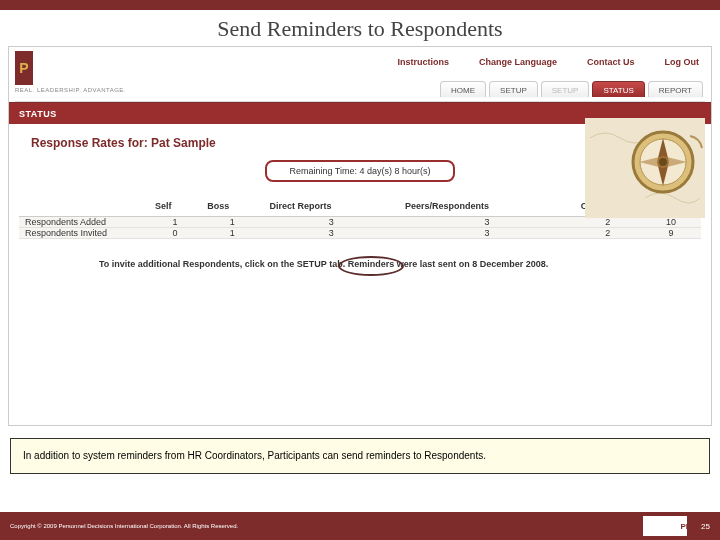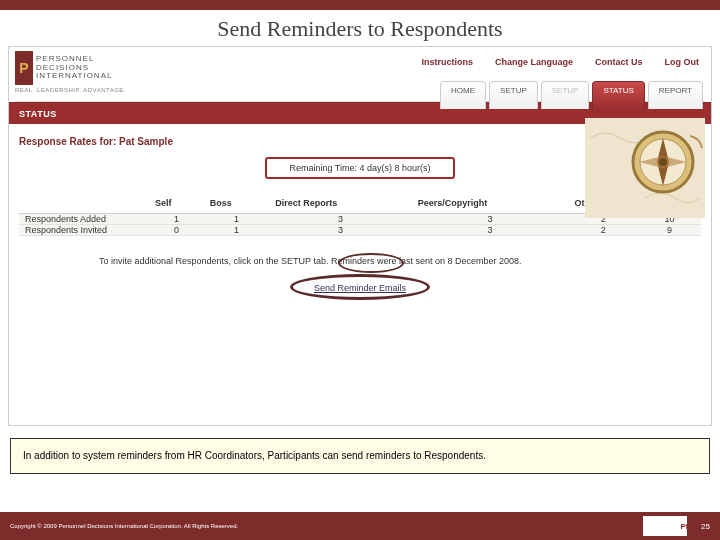--- a/index.html
+++ b/index.html
@@ -6,68 +6,63 @@
   body { width: 720px; height: 540px; font-family: Verdana, Arial, sans-serif; background: #fff; position: relative; overflow: hidden; }
   .slide-band { height: 10px; background: #7e2b2b; }
   .slide-title { text-align: center; font-family: Georgia, serif; font-size: 22px; color: #444; margin: 6px 0 4px; }
   .app-frame { border: 1px solid #ccc; margin: 0 8px; height: 380px; position: relative; overflow: hidden; background: #fff; }
   .header-row { display: flex; align-items: flex-start; padding: 4px 6px 0 6px; height: 54px; }
   .logo-block { display: flex; flex-direction: column; }
   .logo-main { display: flex; align-items: center; }
   .logo-mark { width: 18px; height: 34px; background: #7e2b2b; margin-right: 3px; display: flex; align-items: center; justify-content: center; color: #d9b14a; font-size: 14px; font-weight: bold; }
   .logo-text { font-size: 8px; letter-spacing: 1px; color: #555; line-height: 1.05; }
   .logo-tag { font-size: 6px; color: #888; letter-spacing: 0.5px; margin-top: 2px; }
-  .top-links { margin-left: auto; display: flex; gap: 22px; font-size: 9px; color: #7e2b2b; font-weight: bold; padding-top: 6px; padding-right: 6px; }
+  .top-links { margin-left: auto; display: flex; gap: 30px; font-size: 9px; color: #7e2b2b; font-weight: bold; padding-top: 6px; padding-right: 6px; }
   .top-links span { cursor: pointer; }
   .tab-row { position: absolute; right: 8px; top: 34px; display: flex; gap: 3px; }
-  .tab { font-size: 8px; padding: 4px 10px 14px; border: 1px solid #ccc; border-bottom: none; background: linear-gradient(#fff, #efefef); border-radius: 4px 4px 0 0; color: #555; cursor: pointer; }
+  .tab { font-size: 8px; padding: 4px 10px 2px; border: 1px solid #ccc; border-bottom: none; background: linear-gradient(#fff, #efefef); border-radius: 4px 4px 0 0; color: #555; cursor: pointer; }
   .tab.active { background: linear-gradient(#c94a4a, #9a2e2e); color: #fff; border-color: #7e2b2b; }
   .tab.disabled { color: #bbb; }
   .red-bar { background: #9a2e2e; height: 22px; display: flex; align-items: center; padding-left: 10px; margin-top: 0; border-top: 1px solid #7e2b2b; }
   .red-bar span { color: #fff; font-size: 9px; font-weight: bold; letter-spacing: 0.5px; }
   .content { position: relative; padding: 8px 10px 0; font-size: 10px; color: #333; }
-  .resp-title { color: #7e2b2b; font-weight: bold; font-size: 10px; margin: 4px 0 10px; }
+  .resp-title { color: #7e2b2b; font-weight: bold; font-size: 12px; margin: 4px 12px 10px; }
   .compass { position: absolute; right: 6px; top: -6px; width: 120px; height: 100px; }
   .compass svg { width: 100%; height: 100%; }
-  .remaining-box { border: 2px solid #9a2e2e; padding: 4px 0; font-size: 9px; color: #333; width: 190px; margin: 0 auto 14px; text-align: center; border-radius: 3px; }
+  .remaining-box { border: 2px solid #9a2e2e; padding: 4px 0; font-size: 9px; color: #333; width: 190px; margin: 0 auto 14px; text-align: center; border-radius: 8px; }
   .rates-table { width: 100%; border-collapse: collapse; font-size: 9px; color: #333; }
   .rates-table th { font-weight: bold; padding: 5px 6px; border-bottom: 1px solid #ccc; text-align: left; }
   .rates-table th:first-child { text-align: left; width: 130px; }
   .rates-table td { padding: 0 6px; border-bottom: 1px solid #e2e2e2; text-align: center; background: #f7f5f1; }
   .rates-table td:first-child { text-align: left; background: #f7f5f1; }
   .invite-note { font-size: 9px; color: #333; margin: 20px 10px 4px; }
   .send-link-wrap { text-align: center; margin-top: 2px; position: relative; }
   .send-link { font-size: 9px; color: #335; text-decoration: underline; cursor: pointer; }
   .oval { position: absolute; left: 50%; transform: translateX(-50%); top: -8px; width: 140px; height: 26px; border: 3px solid #5b2a2a; border-radius: 50%; pointer-events: none; }
   .invite-oval2 { position: absolute; width: 66px; height: 20px; border: 2px solid #5b2a2a; border-radius: 50%; pointer-events: none; left: 249px; top: -3px; }
-  .invite-note-wrap { position: relative; margin: 18px 0 16px 70px; }
+  .invite-note-wrap { position: relative; margin: 18px 0 16px 70px; font-weight: bold; }
   .callout { margin: 12px 10px 0; border: 1px solid #333; background: #fffde6; padding: 10px 12px; font-family: Verdana, sans-serif; font-size: 10px; line-height: 1.35; }
   .footer { position: absolute; bottom: 0; left: 0; right: 0; height: 28px; background: #7e2b2b; display: flex; align-items: center; padding: 0 10px; }
   .footer-copy { color: #fff; font-size: 6px; }
   .footer-logo { margin-left: auto; display: flex; align-items: center; gap: 6px; }
   .footer-logo-mark { width: 28px; height: 20px; background: #fff; display: flex; align-items: center; justify-content: center; font-size: 8px; color: #7e2b2b; font-weight: bold; padding-left: 44px; }
   .footer-page { color: #fff; font-size: 8px; margin-left: 8px; }
   .hr-thin { height: 1px; background: #ddd; margin: 0 6px; }
 </style>
 </head>
 <body>
 
 <div class="slide-band"></div>
 <div class="slide-title">Send Reminders to Respondents</div>
 
 <div class="app-frame">
   <div class="header-row">
     <div class="logo-block">
       <div class="logo-main">
         <div class="logo-mark">P</div>
-        <div class="logo-text">
-          <div>PERSONNEL</div>
-          <div>DECISIONS</div>
-          <div>INTERNATIONAL</div>
-        </div>
       </div>
       <div class="logo-tag">REAL. LEADERSHIP. ADVANTAGE.</div>
     </div>
     <div class="top-links">
       <span>Instructions</span>
       <span>Change Language</span>
       <span>Contact Us</span>
       <span>Log Out</span>
     </div>
   </div>
@@ -108,21 +103,21 @@
 
     <div class="remaining-box">Remaining Time: 4 day(s) 8 hour(s)</div>
 
     <table class="rates-table">
       <thead>
         <tr>
           <th></th>
           <th>Self</th>
           <th>Boss</th>
           <th>Direct Reports</th>
-          <th>Peers/Copyright</th>
+          <th>Peers/Respondents</th>
           <th>Other</th>
           <th>Total</th>
         </tr>
       </thead>
       <tbody>
         <tr>
           <td>Respondents Added</td>
             <td>1</td>
             <td>1</td>
             <td>3</td>
@@ -142,24 +137,20 @@
       </tbody>
     </table>
 
     <div class="invite-note-wrap">
       <div class="invite-note">
         <span>To invite additional Respondents, click on the SETUP tab. Reminders were last sent on </span><span>8 December 2008.</span>
       </div>
       <div class="invite-oval2"></div>
     </div>
 
-    <div class="send-link-wrap">
-      <span class="send-link">Send Reminder Emails</span>
-      <div class="oval"></div>
-    </div>
   </div>
 </div>
 
 <div class="callout">In addition to system reminders from HR Coordinators, Participants can send reminders to Respondents.</div>
 
 <div class="footer">
   <span class="footer-copy">Copyright © 2009 Personnel Decisions International Corporation. All Rights Reserved.</span>
   <div class="footer-logo">
     <div class="footer-logo-mark">PDI</div>
     <span class="footer-page">25</span>

